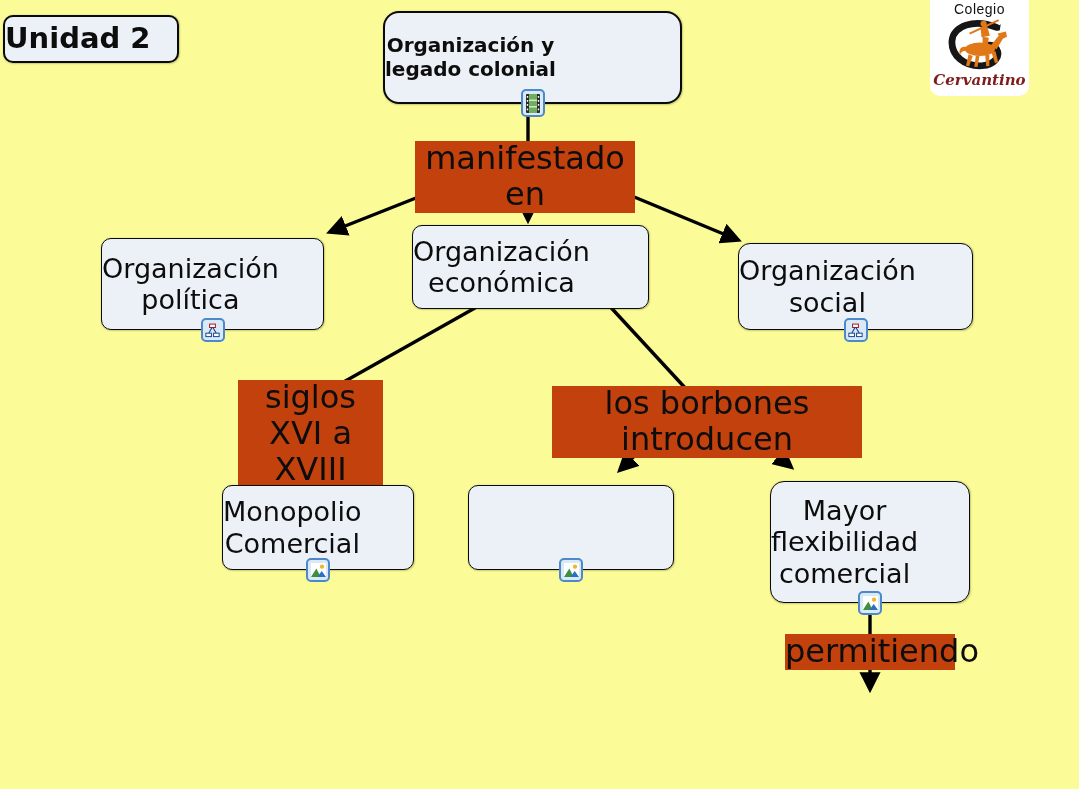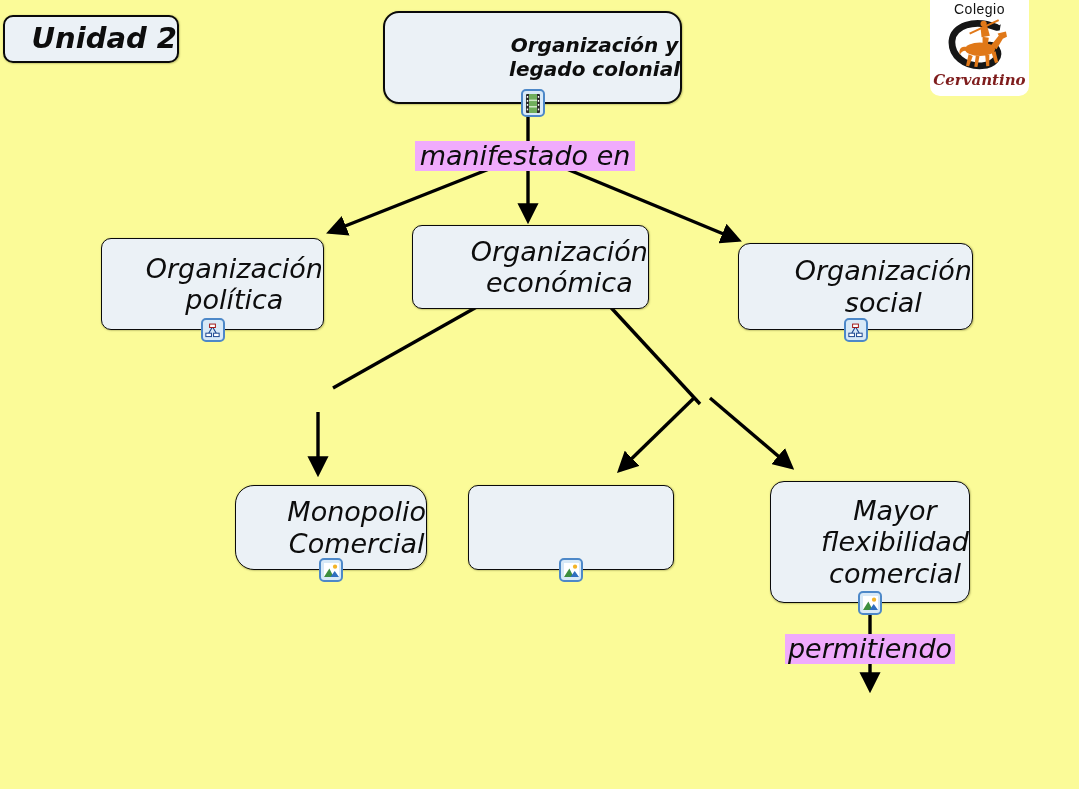--- a/index.html
+++ b/index.html
@@ -6,38 +6,36 @@
   .canvas {
     position: relative;
     width: 1079px; height: 789px;
     background: #FBFB98;
     overflow: hidden;
     font-family: "DejaVu Sans", "Liberation Sans", sans-serif;
   }
   .links { position: absolute; left: 0; top: 0; z-index: 1; }
   .link-label {
     position: absolute; z-index: 2;
-    background: #f0abfc;
-    font-style: italic;
-    font-size: 27px; line-height: 1.12;
+    background: #c2410c;
+    font-size: 32px; line-height: 1.12;
     color: #0d0d0d;
     text-align: center;
     white-space: pre-line;
   }
   .concept {
     position: absolute; z-index: 3;
     background: #EBF1F6;
     border: 1.6px solid #0a0a0a;
     border-radius: 10px;
-    display: flex; align-items: center; justify-content: flex-end;
+    display: flex; align-items: center; justify-content: flex-start;
     text-align: center;
     font-size: 27px; line-height: 1.16;
     color: #0d0d0d;
     box-shadow: 0.5px 0.5px 1.5px rgba(60,60,0,0.25);
-    font-style: italic;
   }
   .concept .txt { white-space: pre-line; }
   .concept.bold { font-weight: bold; font-size: 20px; }
   .res-icon {
     position: absolute; z-index: 4;
     left: 50%; bottom: -13px; transform: translateX(-50%);
     width: 24px; height: 24px;
     background: #D8E9F7;
     border: 2px solid #4D88C8;
     border-radius: 5px;
@@ -91,20 +89,23 @@
       <line x1="482" y1="304" x2="333" y2="388"></line>
       <line x1="318" y1="412" x2="318" y2="473" marker-end="url(#ah)"></line>
       <line x1="604" y1="300" x2="700" y2="404"></line>
       <line x1="694" y1="398" x2="620" y2="470" marker-end="url(#ah)"></line>
       <line x1="710" y1="398" x2="791" y2="467" marker-end="url(#ah)"></line>
       <line x1="870" y1="606" x2="870" y2="689" marker-end="url(#ah)"></line>
     </g>
   </svg>
 
   <div class="link-label" style="left:415px; top:141px; width:220px;">manifestado en</div>
+  <div class="link-label" style="left:238px; top:380px; width:145px;">siglos XVI a
+XVIII</div>
+  <div class="link-label" style="left:552px; top:386px; width:310px;">los borbones introducen</div>
   <div class="link-label" style="left:785px; top:634px; width:170px;">permitiendo</div>
 
   <div class="concept bold" style="left:3px; top:15px; width:172px; height:44px; border-width:2.5px; font-size:29px;">
     <span class="txt">Unidad 2</span>
   </div>
 
   <div class="concept bold" style="left:383px; top:11px; width:295px; height:89px; border-radius:16px; border-width:2px;">
     <span class="txt">Organización y
 legado colonial</span>
     <div class="res-icon tall">
@@ -157,21 +158,21 @@
             <line x1="7" y1="3.5" x2="3.5" y2="9.5"></line>
             <line x1="7" y1="3.5" x2="10.5" y2="9.5"></line>
           </g>
         <rect x="4.3" y="1" width="5.4" height="3.2" fill="#fff" stroke="#a01414" stroke-width="0.9"></rect>
         <rect x="0.8" y="9.5" width="5.2" height="3.2" fill="#fff" stroke="#16418c" stroke-width="0.9"></rect>
         <rect x="8" y="9.5" width="5.2" height="3.2" fill="#fff" stroke="#16418c" stroke-width="0.9"></rect>
       </svg>
     </div>
   </div>
 
-  <div class="concept" style="left:235px; top:485px; width:190px; height:83px;border-radius:19px;">
+  <div class="concept" style="left:222px; top:485px; width:190px; height:83px;">
     <span class="txt">Monopolio
 Comercial</span>
     <div class="res-icon">
       <svg width="15" height="14" viewBox="0 0 14 13">
         <rect width="14" height="13" fill="#ffffff"></rect>
         <circle cx="10.3" cy="3.4" r="2" fill="#f2b428"></circle>
         <path d="M0 13 L5 5 L9 13 Z" fill="#3e8f3e"></path>
         <path d="M6 13 L10 7.5 L14 13 Z" fill="#2f6fbf"></path>
       </svg>
     </div>

